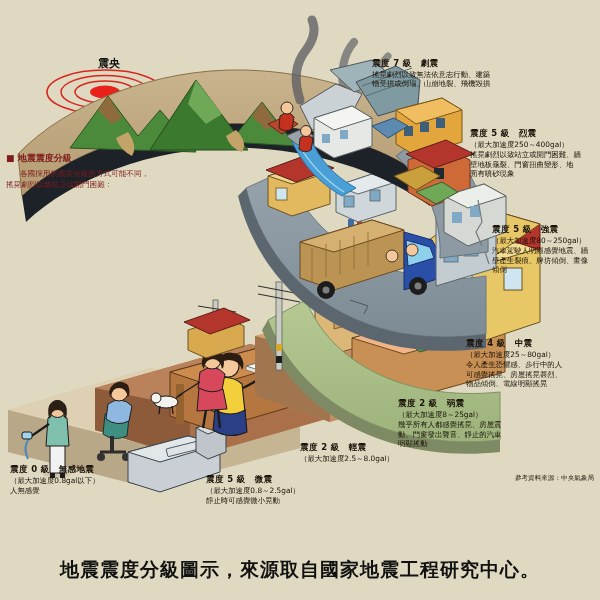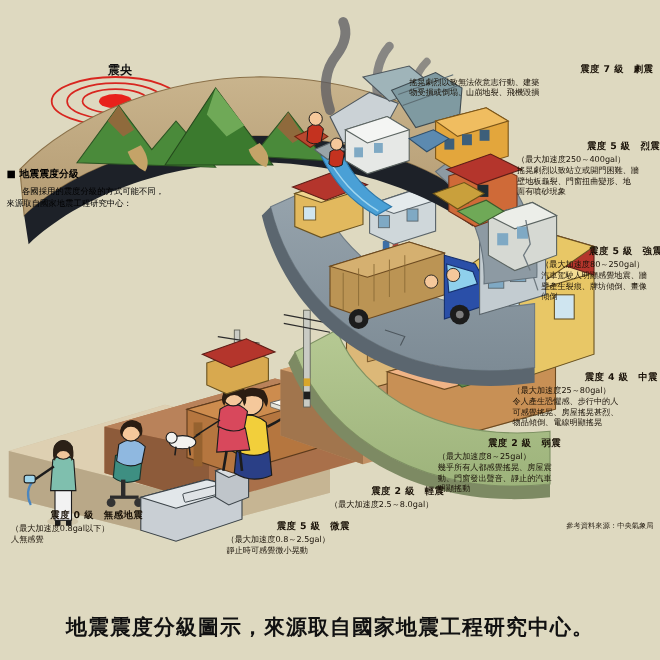--- a/index.html
+++ b/index.html
@@ -10,24 +10,24 @@
   }
   #stage{position:relative;width:600px;height:600px;background:#ded9c0;text-decoration:underline;}
   .illus{position:absolute;left:0;top:0;width:600px;height:540px;}
   .cap{
     position:absolute;left:0;top:540px;width:600px;height:60px;
     display:flex;align-items:center;justify-content:center;
     font-size:19px;color:#111;letter-spacing:1px;font-weight:bold;
   }
   
   .tb{position:absolute;color:#1a1208;line-height:1.28;}
-  .tb .hd{font-weight:bold;font-size:8.5px;letter-spacing:.4px;margin-bottom:1px;text-align:right;}
+  .tb .hd{font-weight:bold;font-size:8.5px;letter-spacing:.4px;margin-bottom:1px;}
   .tb .sub{font-size:7.4px;margin-bottom:1px;}
   .tb .dsc{font-size:7.4px;}
-  .legend{position:absolute;left:6px;top:152px;width:176px;color:#000000;}
+  .legend{position:absolute;left:6px;top:152px;width:176px;color:#7f1d1d;}
   .legend .lhd{font-weight:bold;font-size:9px;margin-bottom:3px;}
   .legend .lbd{font-size:7.6px;line-height:1.45;}
   .src{position:absolute;right:6px;top:474px;font-size:6.6px;color:#2a2216;padding-left:32px;}
   .epi-label{position:absolute;left:98px;top:56px;font-size:11px;font-weight:bold;color:#101010;}
   svg{display:block;}
 </style>
 </head>
 <body>
 
 <div id="stage">
@@ -324,21 +324,21 @@
       </g>
     </svg>
   </div>
 
   <div class="epi-label">震央</div>
 
   <div class="legend">
     <div class="lhd">■ 地震震度分級</div>
     <div class="lbd">
       <div style="text-indent:14px">各國採用的震度分級的方式可能不同，</div>
-      <div>來源取自國家地震工程研究中心：</div>
+      <div>搖晃劇烈以致站立或開門困難：</div>
     </div>
   </div>
 
   <div class="tb" style="left:372px;top:58px;width:222px;">
     <div class="hd">震度 7 級　劇震</div>
     <div class="dsc" style="white-space:pre-line">搖晃劇烈以致無法依意志行動、建築
 物受損或倒塌、山崩地裂、飛機毀損</div>
   </div>
 
   <div class="tb" style="left:470px;top:128px;width:130px;">

